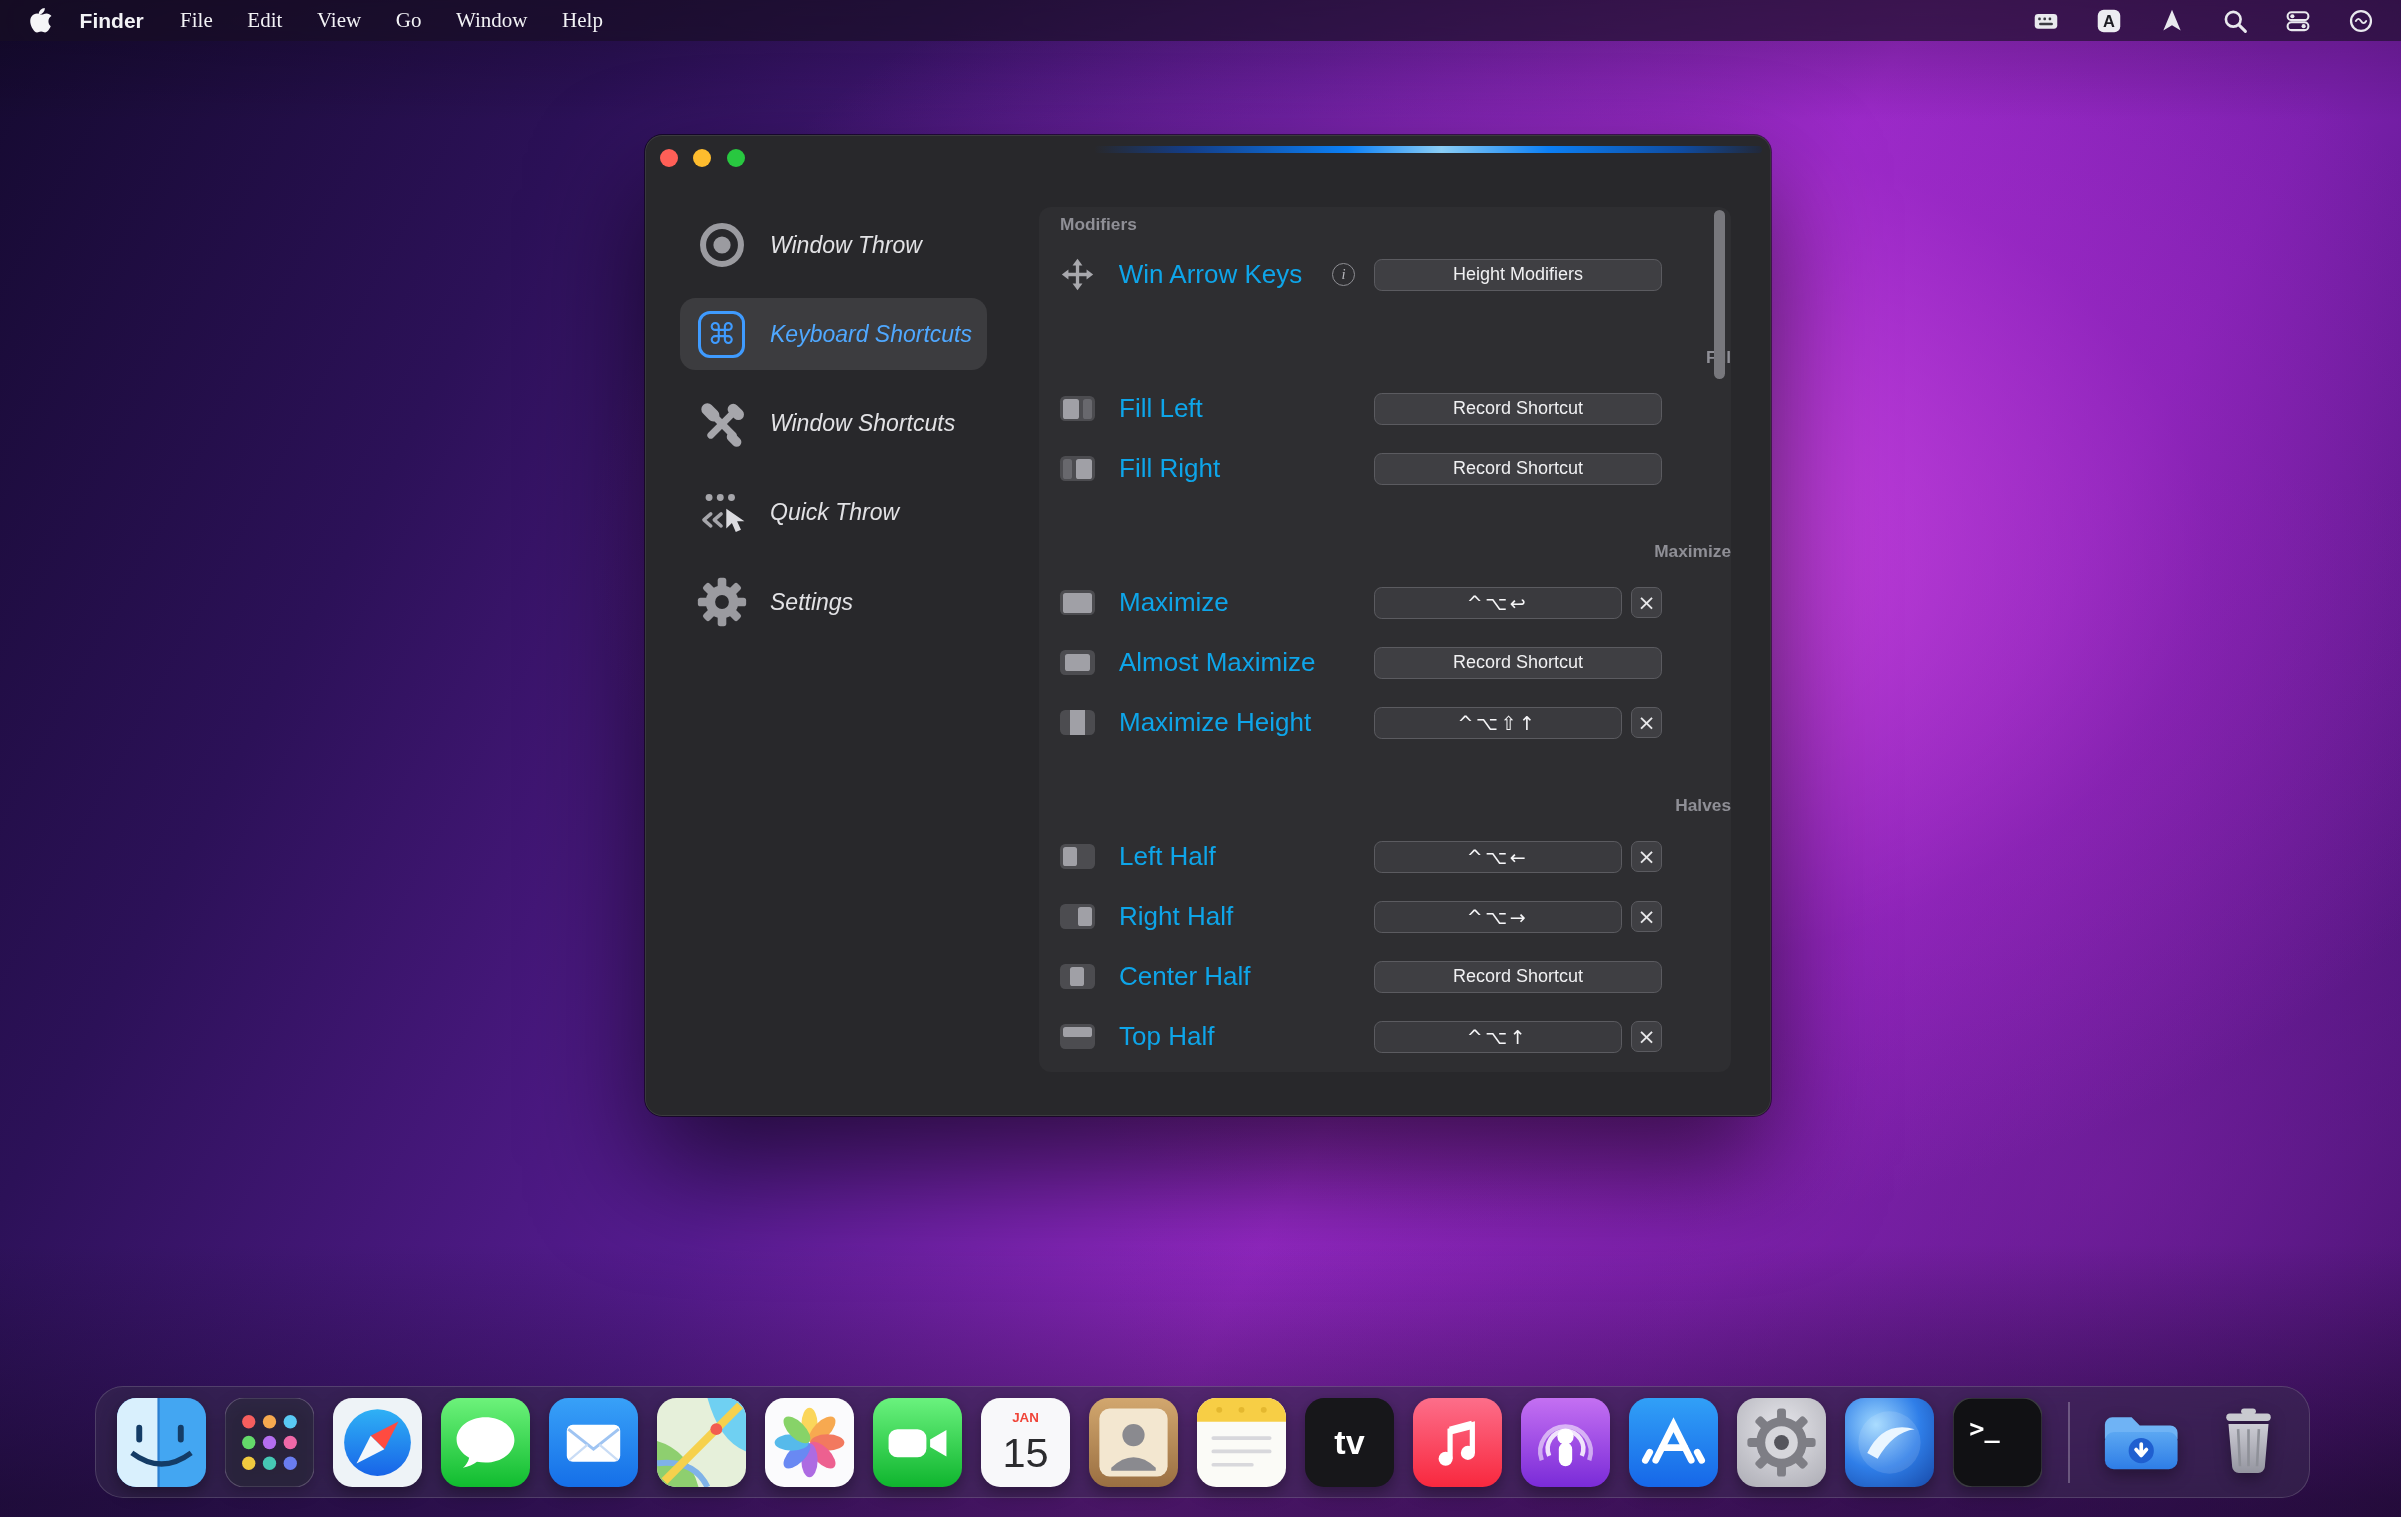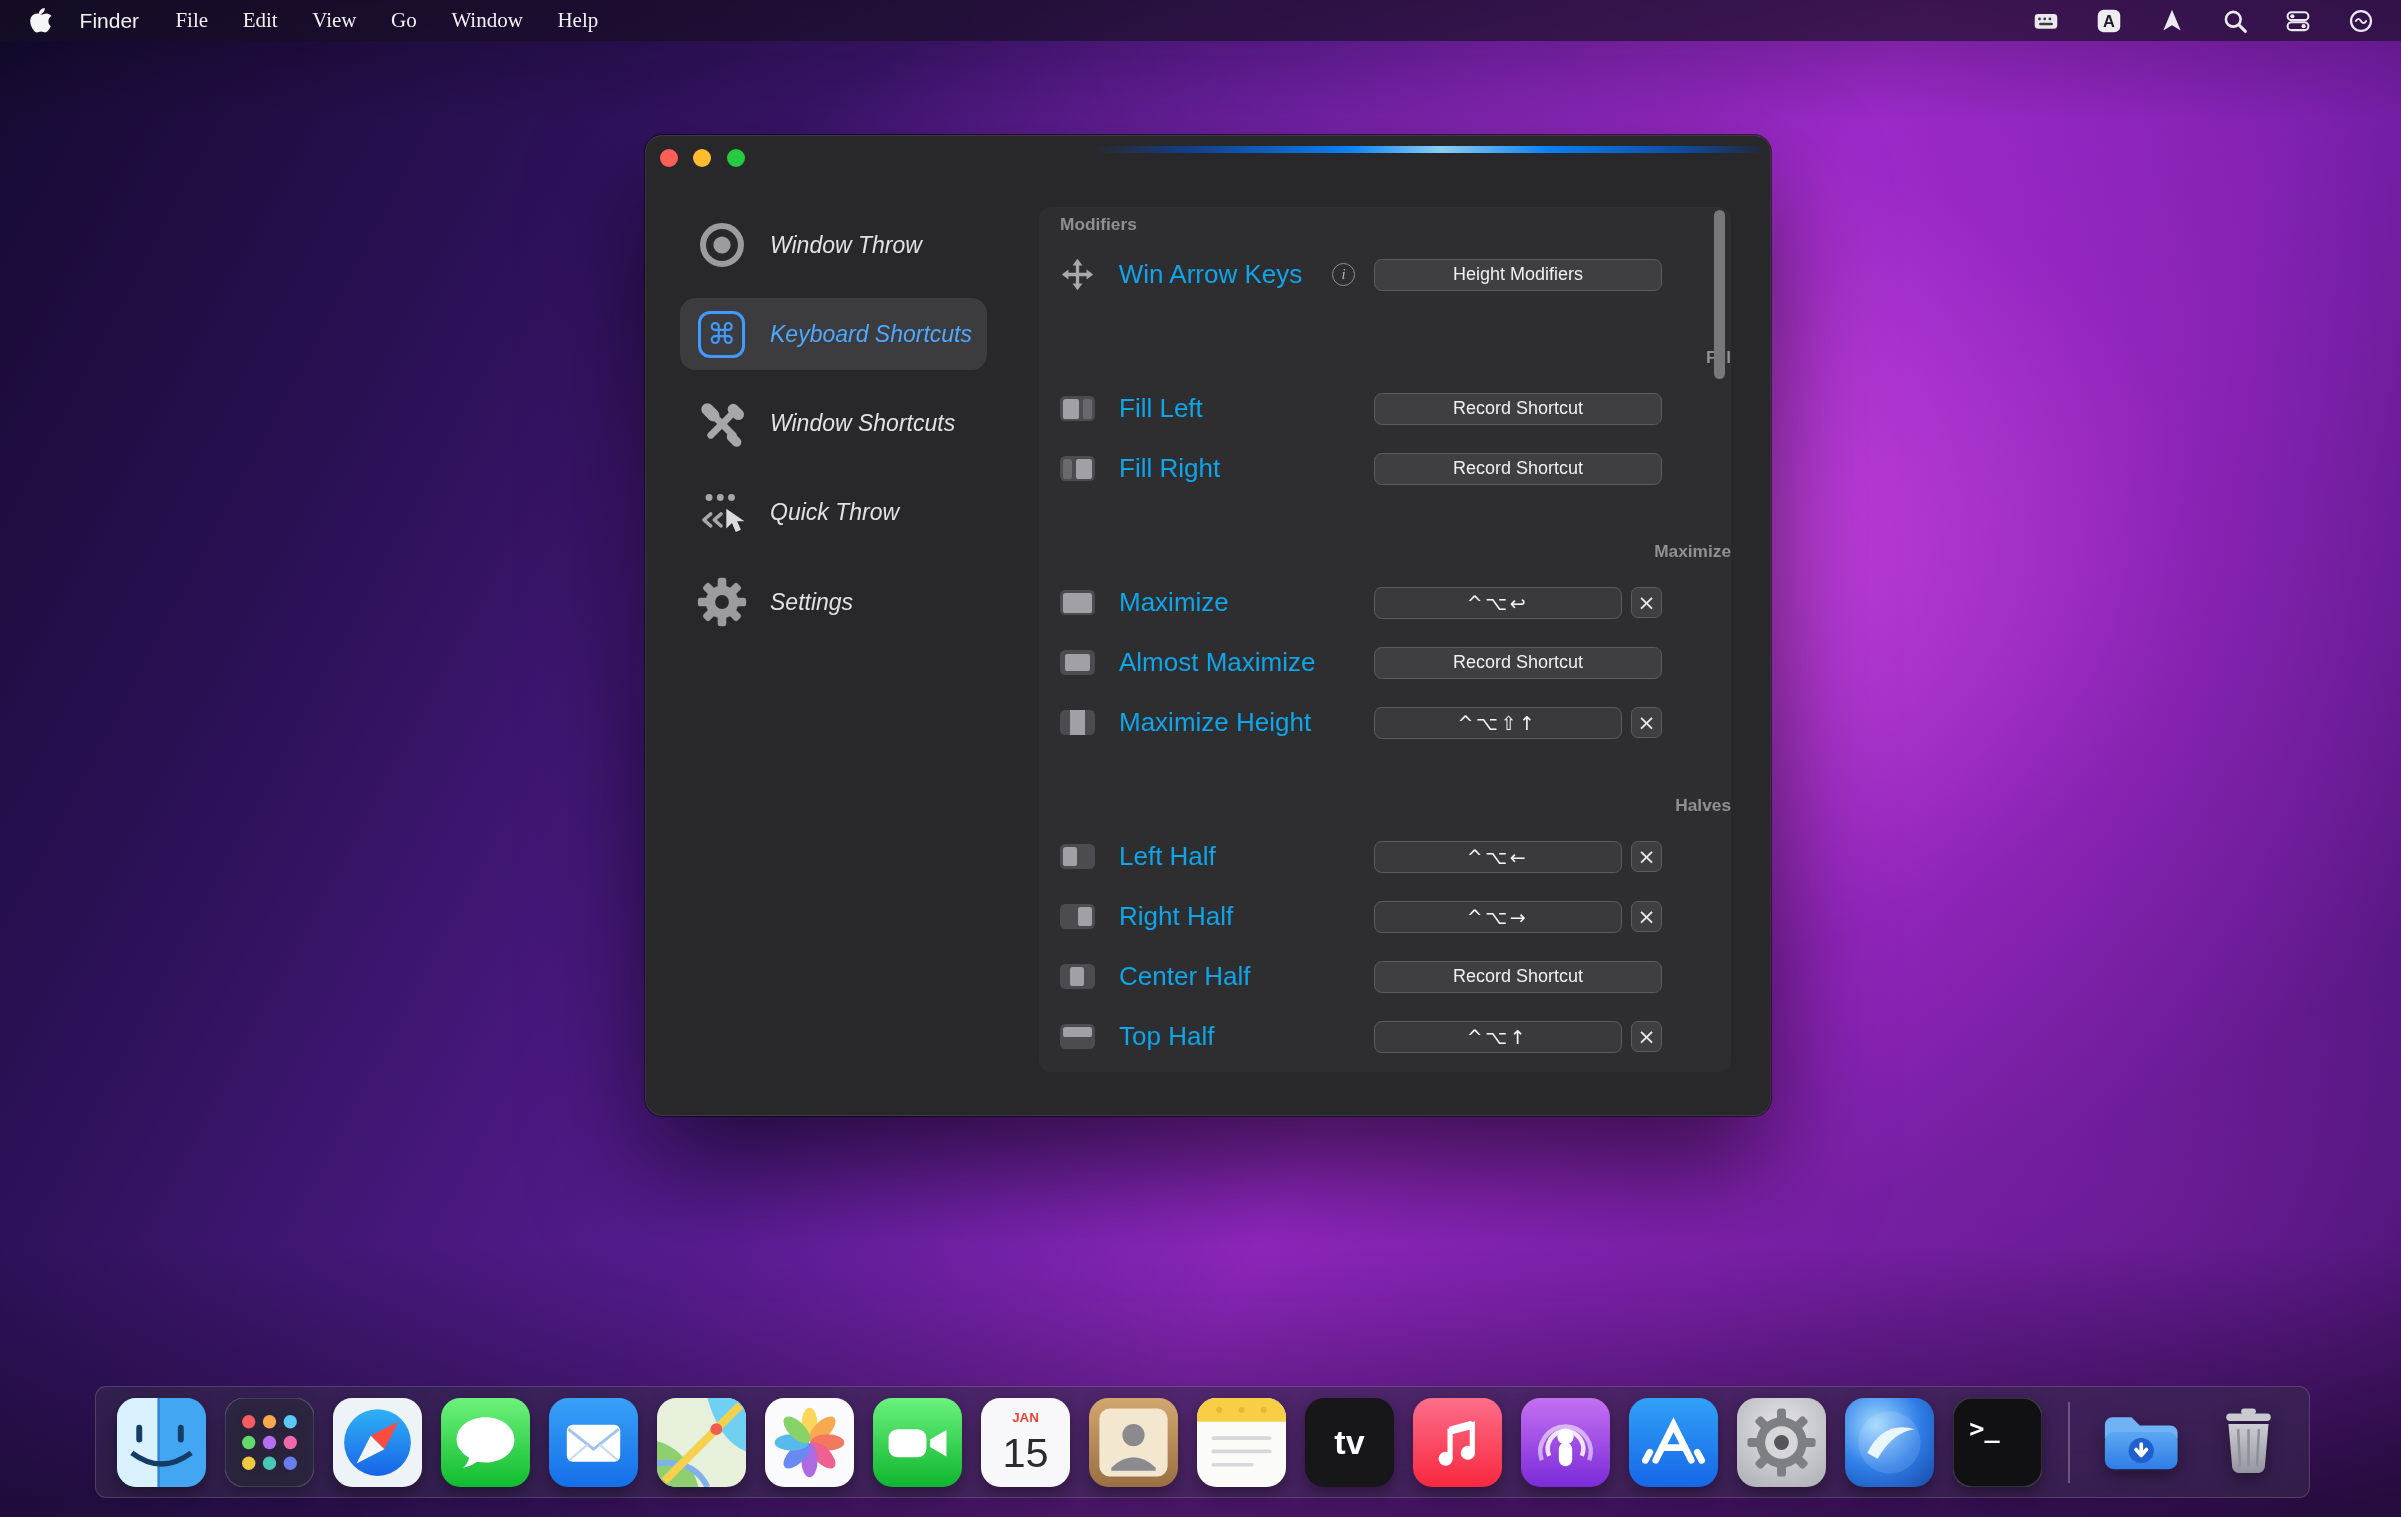--- a/index.html
+++ b/index.html
@@ -15,21 +15,21 @@
   }
   .wallpaper::after { content:''; position:absolute; inset:0;
     background:linear-gradient(180deg, rgba(0,0,0,.25) 0%, rgba(0,0,0,0) 8%, rgba(0,0,0,0) 82%, rgba(12,6,24,.55) 99%); }
 
   
   .menubar { position:absolute; top:0; left:0; right:0; height:41px; z-index:30;
     display:flex; align-items:center; color:#f2f2f5; font-size:21px;
     background:rgba(24,14,36,.62); backdrop-filter:blur(35px); }
   .mb-left { display:flex; align-items:center; padding-left:29px; }
   .apple-logo { width:23px; height:28px; margin-right:8.6px; display:flex; align-items:center; }
-  .mb-app { font-weight:400; padding:0 19px; }
+  .mb-app { font-weight:700; padding:0 19px; }
   .mb-item { padding:0 17.3px;font-family:Liberation Serif, serif; }
   .mb-right { margin-left:auto; display:flex; align-items:center; gap:35px; padding-right:26px; }
   .status-icon { width:28px; height:28px; display:flex; align-items:center; justify-content:center; }
   .status-icon svg { width:26px; height:26px; }
 
   
   .window { position:absolute; left:645px; top:135px; width:1126px; height:981px;
     background:#28282b; border-radius:17.3px; z-index:10;
     box-shadow:0 52px 112px rgba(0,0,0,.6), 0 0 0 0.9px rgba(0,0,0,.55), inset 0 0 0 0.9px rgba(255,255,255,.09); }
   .accent-strip { position:absolute; top:11.2px; left:449px; right:8.6px; height:7px; border-radius:4.3px; opacity:.95;
@@ -86,21 +86,21 @@
   .mini.right-half::before { right:2.6px; top:2.6px; bottom:2.6px; width:14.7px; }
   .mini.center-half::before{ left:10.4px; top:2.6px; bottom:2.6px; width:14px; }
   .mini.top-half::before   { left:2.6px; right:2.6px; top:2.6px; height:10.4px; }
   .move-icon { width:33px; height:33px; flex:0 0 auto; margin:0 0.9px; }
 
   .scroll-thumb { position:absolute; right:6px; top:2.6px; width:11.2px; height:169px;
     border-radius:6px; background:#77777c; }
 
   
   .dock { position:absolute; left:95px; top:1386px; width:2215px; height:112px; z-index:20;
-    border-radius:11px; background:rgba(60,50,80,.45); border:0.9px solid rgba(255,255,255,.15);
+    border-radius:28px; background:rgba(60,50,80,.45); border:0.9px solid rgba(255,255,255,.15);
     backdrop-filter:blur(35px); display:flex; align-items:center; gap:19px; padding:0 21px; }
   .dock-icon { width:89px; height:89px; flex:0 0 auto; position:relative;
     filter:drop-shadow(0 6px 7.8px rgba(0,0,0,.35)); cursor:default; }
   .dock-icon svg { width:100%; height:100%; display:block; }
   .dock-sep { width:1.7px; height:81px; background:rgba(255,255,255,.25); flex:0 0 auto; margin:0 7px; }
 </style>
 </head>
 <body>
 
 <div class="wallpaper"></div>

